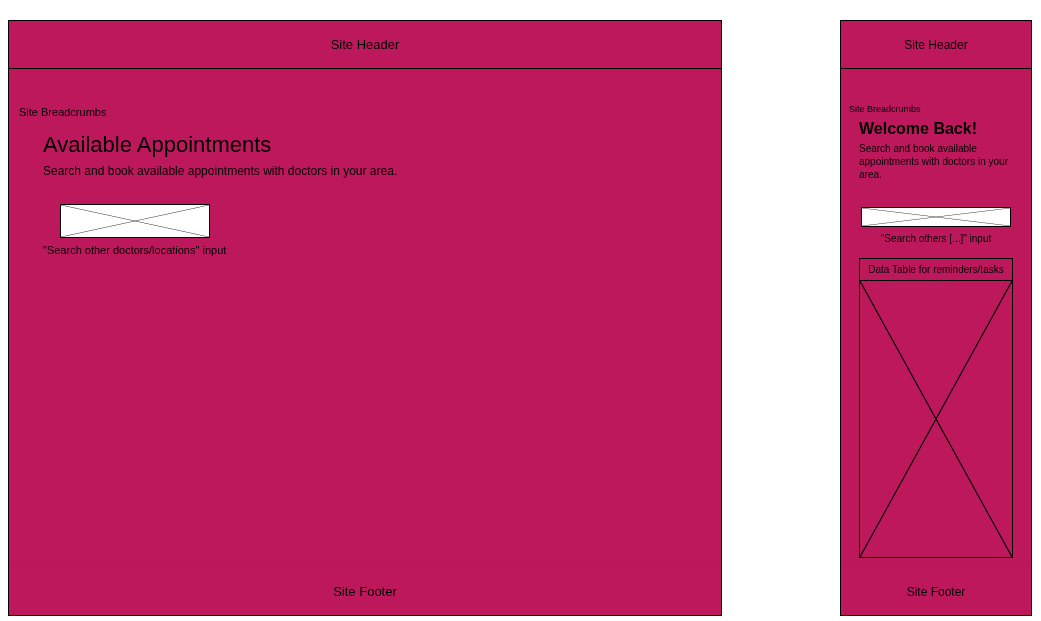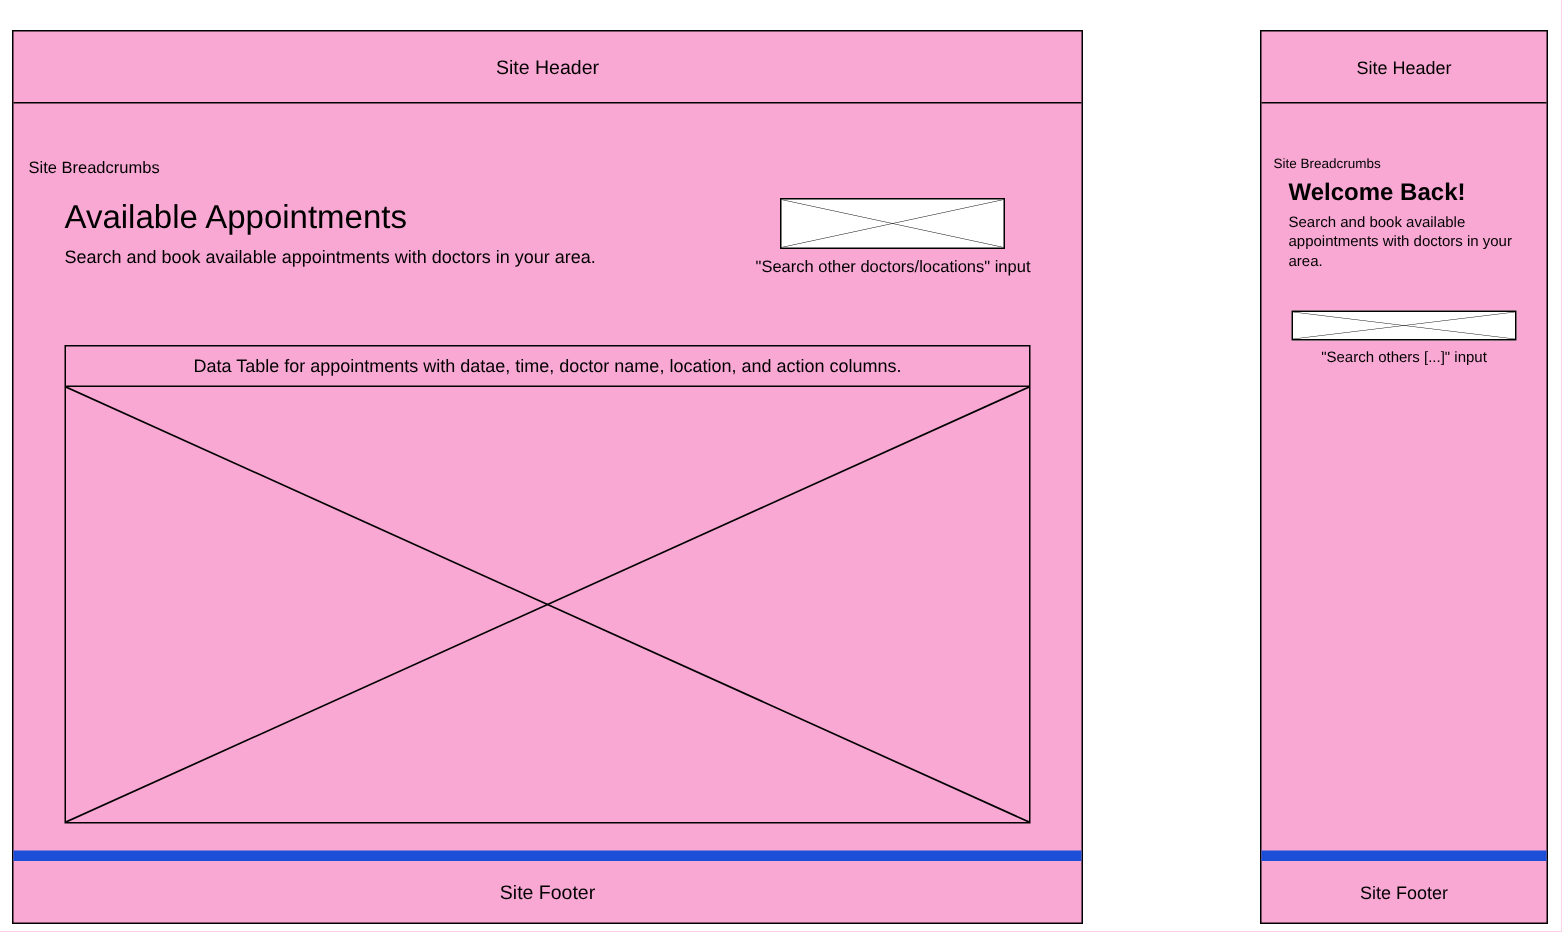--- a/index.html
+++ b/index.html
@@ -13,38 +13,38 @@
     position: relative;
     overflow: hidden;
   }
   .device-label {
     position: absolute;
     font-size: 12px;
   }
   .frame {
     position: absolute;
     border: 1px solid #000;
-    background: #f9a8d4;
+    background: #be185d;
   }
   .hband {
     border-bottom: 1px solid #000;
     display: flex;
     align-items: center;
     justify-content: center;
     font-size: 13px;
   }
-  .hband.footer { border-top: 7px solid #1d4ed8; border-bottom: none; }
+  .hband.footer { border-top: 1px solid #1d4ed8; border-bottom: none; }
   .crumb {
     font-size: 11px;
     padding: 8px 10px 0 10px;
     margin-top: 29px;
   }
   .content { padding: 14px 34px 0 34px; }
   .content.mobile { padding: 6px 18px 0 18px; }
-  .row { display: flex; justify-content: space-between; align-items: flex-start; }
+  .row { display: flex; justify-content: space-between; align-items: flex-start; flex-direction: column; }
   .title-lg { font-size: 22px; font-weight: 400; margin-bottom: 6px; }
   .title-sm { font-size: 16px; font-weight: 700; margin-bottom: 4px; }
   .subtext { font-size: 12px; margin-bottom: 26px; }
   .subtext.sm { font-size: 10px; line-height: 1.3; }
   .xbox {
     position: relative;
     border: 1px solid #000;
     background: #fff;
   }
   .xbox svg { position: absolute; inset: 0; width: 100%; height: 100%; }
@@ -106,29 +106,20 @@
         <div id="desktop-search-box" class="xbox">
           <svg viewBox="0 0 100 100" preserveAspectRatio="none">
               <line x1="0" y1="0" x2="100" y2="100" stroke="#000" stroke-width="0.7"></line>
               <line x1="100" y1="0" x2="0" y2="100" stroke="#000" stroke-width="0.7"></line>
             </svg>
         </div>
         <div class="caption">"Search other doctors/locations" input</div>
       </div>
     </div>
 
-    <div id="desktop-table" class="tablebox">
-      <div class="thead">Data Table for appointments with datae, time, doctor name, location, and action columns.</div>
-      <div class="tbody">
-        <svg viewBox="0 0 100 100" preserveAspectRatio="none">
-            <line x1="0" y1="0" x2="100" y2="100" stroke="#000" stroke-width="0.3"></line>
-            <line x1="100" y1="0" x2="0" y2="100" stroke="#000" stroke-width="0.3"></line>
-          </svg>
-      </div>
-    </div>
   </div>
 
   <div class="hband footer">
     <span>Site Footer</span>
   </div>
 </div>
 
 <div id="mobile-label" class="device-label">Mobile</div>
 
 <div id="mobile-frame" class="frame">
@@ -142,18 +133,27 @@
     <div class="subtext sm">Search and book available appointments with doctors in your area.</div>
 
     <div id="mobile-search-box" class="xbox">
       <svg viewBox="0 0 100 100" preserveAspectRatio="none">
           <line x1="0" y1="0" x2="100" y2="100" stroke="#000" stroke-width="1"></line>
           <line x1="100" y1="0" x2="0" y2="100" stroke="#000" stroke-width="1"></line>
         </svg>
     </div>
     <div class="caption sm">"Search others [...]" input</div>
 
+    <div id="mobile-table" class="tablebox">
+      <div class="thead sm">Data Table for reminders/tasks</div>
+      <div class="tbody">
+        <svg viewBox="0 0 100 100" preserveAspectRatio="none">
+            <line x1="0" y1="0" x2="100" y2="100" stroke="#000" stroke-width="0.6"></line>
+            <line x1="100" y1="0" x2="0" y2="100" stroke="#000" stroke-width="0.6"></line>
+          </svg>
+      </div>
+    </div>
   </div>
 
   <div class="hband footer">
     <span>Site Footer</span>
   </div>
 </div>
 
 </body></html>

